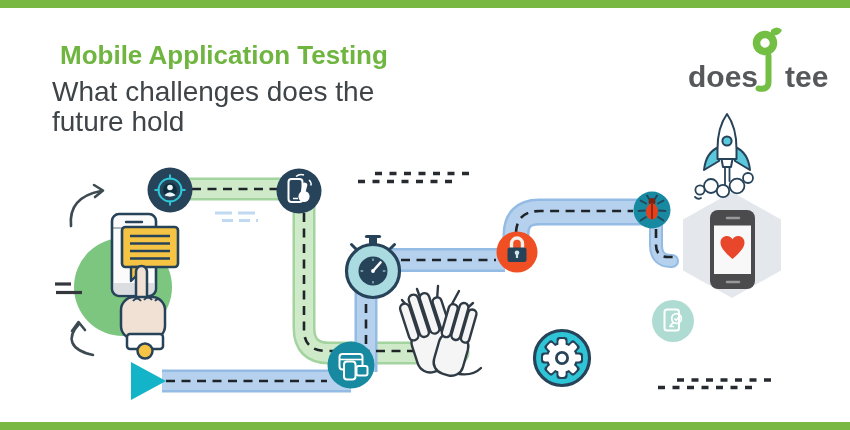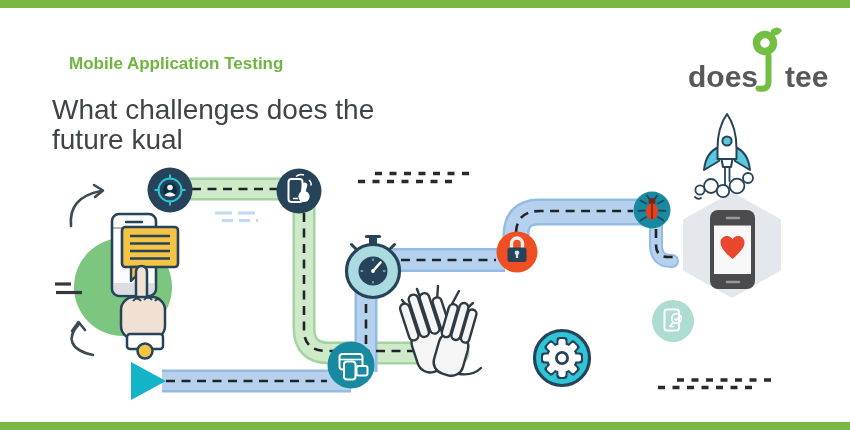--- a/index.html
+++ b/index.html
@@ -2,21 +2,21 @@
 <html style="--page_bg: #FFFFFF; --bar_green: #79B843; --green_title: #6FB53F; --text_dark: #3F4448; --logo_gray: #57585B; --logo_green: #72BF44; --navy: #27435A; --navy_deep: #0D2F40; --teal: #1789A0; --cyan: #2EC6D6; --cyan_bright: #14B4C8; --cyan_light: #A9DBE1; --band_green_fill: #CFEAC9; --band_green_edge: #A3D4A0; --band_blue_fill: #B5D1EE; --band_blue_edge: #93BBE4; --green_circle: #7CC67F; --orange_red: #F04E23; --bug_red: #E8401C; --bug_dark: #7E2310; --yellow: #F6C445; --beige: #F0E1D4; --hex_gray: #E4E8EC; --phone_frame: #4B4B4E; --heart_red: #E8472B; --doc_teal: #AEDCD3; --rocket_cyan: #5BC8DC; --dash_dark: #1F2428; --speed_blue: #BFDAF2;"><head>
 <meta charset="utf-8">
 <style>
   html,body{margin:0;padding:0;background:#fff;}
   .canvas{position:relative;width:850px;height:430px;background:var(--page_bg);overflow:hidden;
           font-family:"Liberation Sans",sans-serif;}
   .bar{position:absolute;left:0;width:850px;height:8px;background:var(--bar_green);}
   .bar-top{top:0;}
   .bar-bottom{bottom:0;}
   .header{position:absolute;left:52px;top:33px;}
-  .title{font-size:17px;font-weight:700;color:var(--green_title);line-height:28px;margin:17px;}
+  .title{font-size:26px;font-weight:700;color:var(--green_title);line-height:28px;margin:8px;}
   .subtitle{font-size:28px;font-weight:400;color:var(--text_dark);line-height:30px;margin-top:4px;}
   .logo{position:absolute;left:688px;top:26px;width:160px;height:74px;}
   .logo-part{position:absolute;top:34px;font-size:30px;font-weight:700;color:var(--logo_gray);}
   .logo-kual{left:0;}
   .logo-tee{left:97px;text-align:right;}
   .logo-glyph{position:absolute;left:63px;top:0;}
   svg{display:block;}
   .illus{position:absolute;left:0;top:0;}
 </style>
 </head>
@@ -24,21 +24,21 @@
 
 <div class="canvas">
 
   <div class="bar bar-top"></div>
   <div class="bar bar-bottom"></div>
 
   <div class="header">
     <div class="title">Mobile Application Testing</div>
     <div class="subtitle">
       <div>What challenges does the</div>
-      <div>future kual</div>
+      <div>future hold</div>
     </div>
   </div>
 
   <div class="logo">
     <span class="logo-part logo-kual">does</span>
     <span class="logo-glyph">
       <svg width="32" height="70" viewBox="0 0 32 70">
         <circle cx="14" cy="17" r="8.5" fill="none" style="stroke:var(--logo_green)" stroke-width="7.5"></circle>
         <path d="M 20 4 Q 26 -1 31 4 Q 28 11 20 9 Z" style="fill:var(--logo_green)"></path>
         <path d="M 17.5 30 L 17.5 56 Q 17.5 64 7.5 62.5" fill="none" style="stroke:var(--logo_green)" stroke-width="6" stroke-linecap="round"></path>

